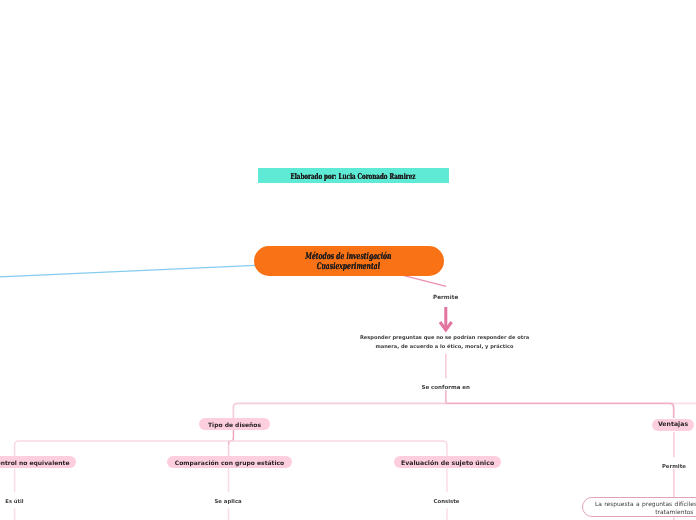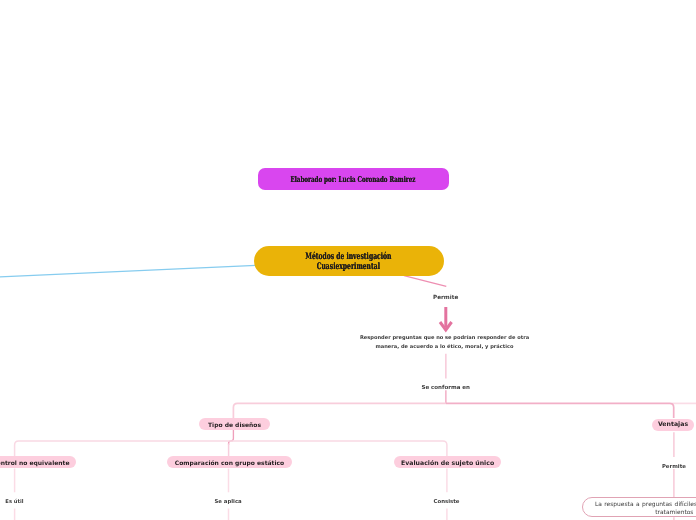--- a/index.html
+++ b/index.html
@@ -7,26 +7,26 @@
   body{width:696px;height:520px;background:#ffffff;overflow:hidden;
        font-family:"DejaVu Sans",sans-serif;-webkit-font-smoothing:antialiased;text-rendering:geometricPrecision;}
   #canvas{position:absolute;left:0;top:0;width:696px;height:520px;overflow:hidden;
           will-change:transform;}
   svg.links{position:absolute;left:0;top:0;width:696px;height:520px;}
 
   .pill{position:absolute;box-sizing:border-box;display:flex;align-items:center;
         justify-content:center;border-radius:999px;color:#231f20;}
   .pill span{display:block;text-align:center;white-space:nowrap;}
 
-  #title-box{left:258px;top:168px;width:190.5px;height:22px;background:#d946ef;
-             border-radius:7px;}
+  #title-box{left:258px;top:168px;width:190.5px;height:15px;background:#5eead4;
+             border-radius:0;}
   #title-box span{font-family:"DejaVu Serif",serif;font-weight:bold;font-size:8px;
                   transform:scaleX(.695);text-shadow:0 0 .35px #111;}
 
-  #root-node{left:253.5px;top:245.5px;width:190px;height:30.5px;background:#eab308;}
+  #root-node{left:253.5px;top:245.5px;width:190px;height:30.5px;background:#f97316;font-style:italic;}
   #root-node span.rl{font-family:"DejaVu Serif",serif;font-weight:bold;font-size:9px;
                   line-height:9.8px;display:block;transform:scaleX(.67) translateY(2px);
                   text-shadow:0 0 .4px #111;}
 
   .sub-pill{background:#FDCEDE;}
   .sub-pill span{font-family:"DejaVu Sans",sans-serif;font-weight:bold;font-size:6px;
                  position:relative;top:1.6px;}
 
   #n-tipo{left:199.4px;top:417.9px;width:70.3px;height:12.3px;}
   #n-control{left:-36.5px;top:455.7px;width:112.8px;height:12.6px;}

